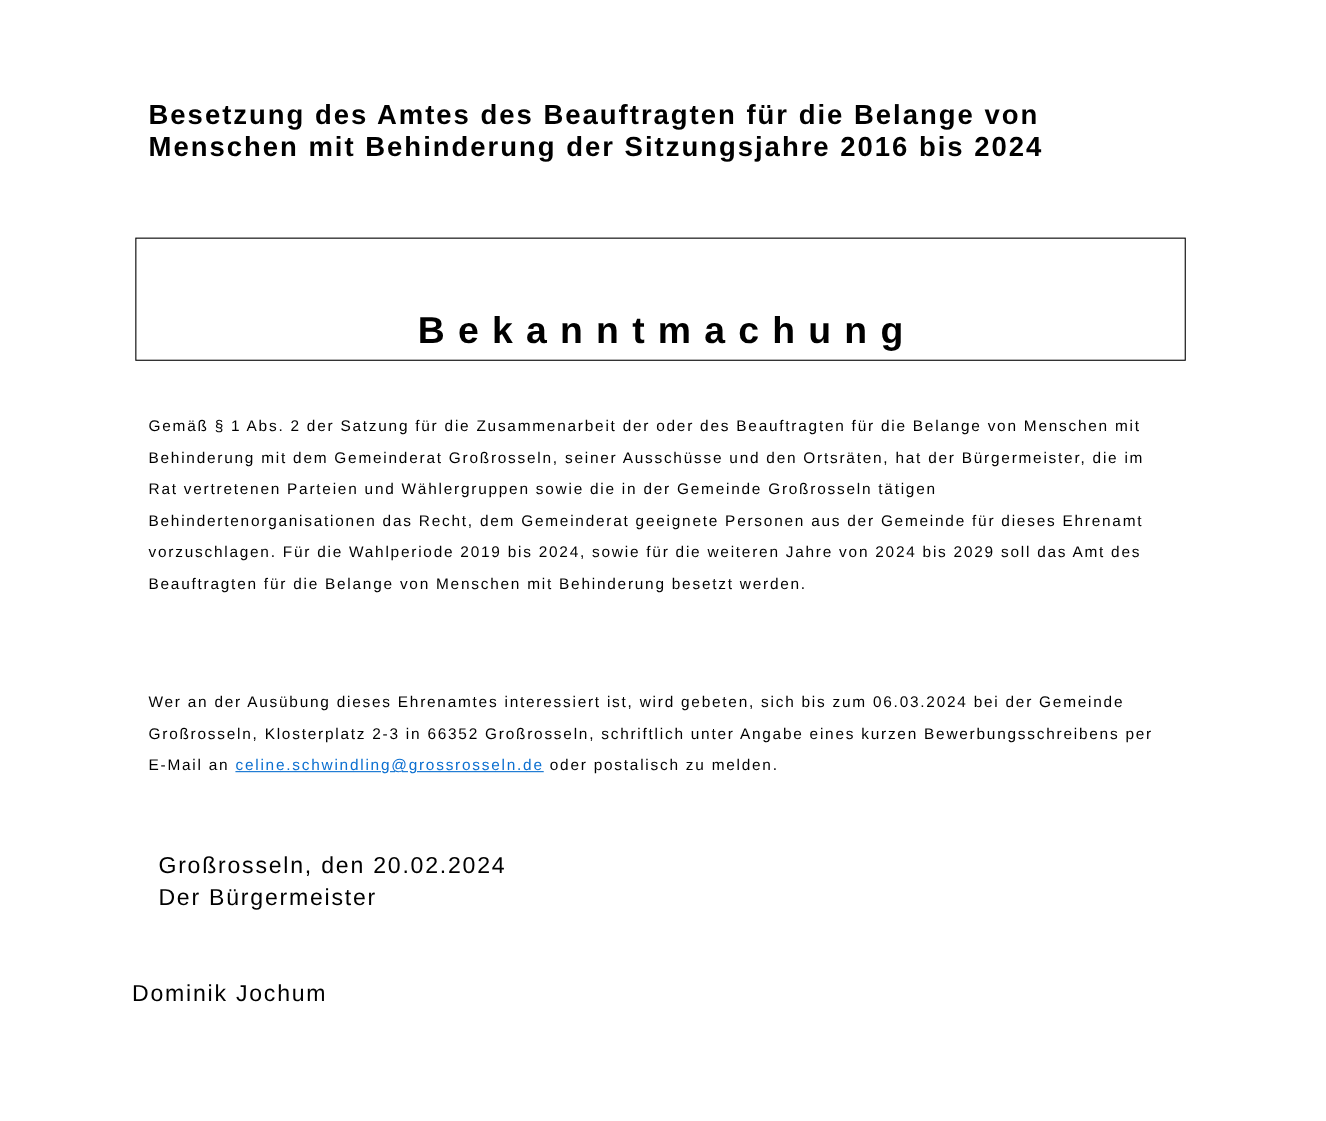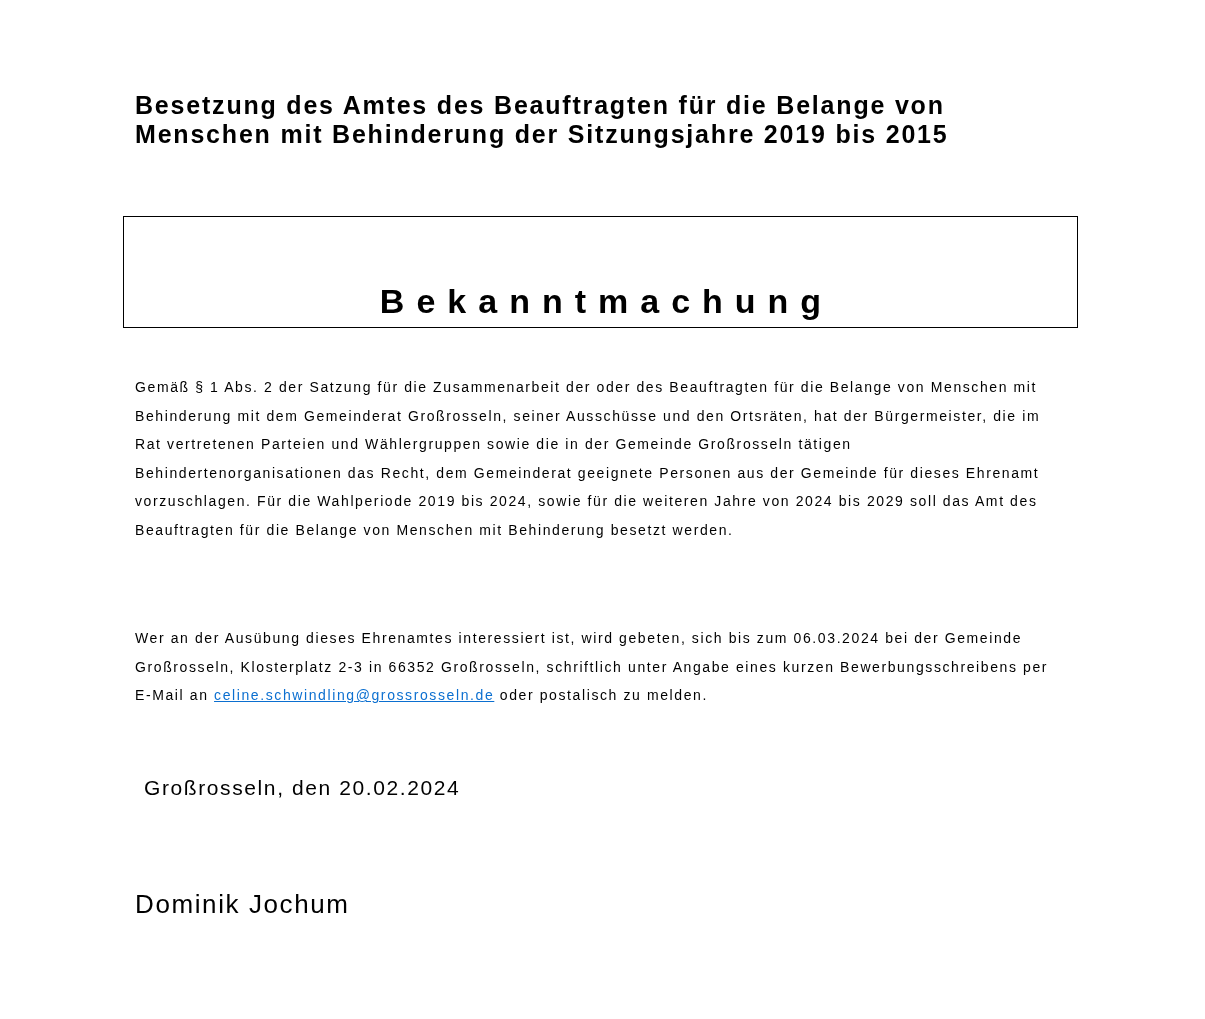--- a/index.html
+++ b/index.html
@@ -59,48 +59,49 @@
   .closing {
     position: absolute;
     left: 144px;
     top: 774px;
     font-size: 21px;
     letter-spacing: 1.6px;
     line-height: 28.6px;
   }
   .signature {
     position: absolute;
-    left: 135px;
+    left: 120px;
     top: 890px;
-    font-size: 26px;
+    font-size: 21px;
     letter-spacing: 1.6px;
     line-height: 28.6px;
     text-align: center;
   }
   .bold { font-weight: normal; }
   .email-link {
     text-decoration: underline;
     cursor: pointer;
     margin-top: 18px;
   }
 </style>
 </head>
 <body>
 
 <div class="page" style="color: rgb(0, 0, 0); background: rgb(255, 255, 255);">
 
-  <div class="doc-title">Besetzung des Amtes des Beauftragten für die Belange von Menschen mit Behinderung der Sitzungsjahre 2019 bis 2015</div>
+  <div class="doc-title">Besetzung des Amtes des Beauftragten für die Belange von Menschen mit Behinderung der Sitzungsjahre 2016 bis 2024</div>
 
   <div class="banner" style="border-color: rgb(0, 0, 0);">
     <span class="banner-text">Bekanntmachung</span>
   </div>
 
   <div class="body-text p1">Gemäß § 1 Abs. 2 der Satzung für die Zusammenarbeit der oder des Beauftragten für die Belange von Menschen mit Behinderung mit dem Gemeinderat Großrosseln, seiner Ausschüsse und den Ortsräten, hat der Bürgermeister, die im Rat vertretenen Parteien und Wählergruppen sowie die in der Gemeinde Großrosseln tätigen Behindertenorganisationen das Recht, dem Gemeinderat geeignete Personen aus der Gemeinde für dieses Ehrenamt vorzuschlagen. Für die Wahlperiode 2019 bis 2024, sowie für die weiteren Jahre von 2024 bis 2029 soll das Amt des Beauftragten für die Belange von Menschen mit Behinderung besetzt werden.</div>
 
   <div class="body-text p2"><span>Wer an der Ausübung dieses Ehrenamtes interessiert ist, wird gebeten, sich bis zum </span><span class="bold">06.03.2024</span><span> bei der Gemeinde Großrosseln, Klosterplatz 2-3 in 66352 Großrosseln, schriftlich unter Angabe eines kurzen Bewerbungsschreibens per E-Mail an </span><a class="email-link" style="color: rgb(11, 111, 208);">celine.schwindling@grossrosseln.de</a><span> oder postalisch zu melden.</span></div>
 
   <div class="closing">
     <div>Großrosseln, den 20.02.2024</div>
+    <div>Der Bürgermeister</div>
   </div>
 
   <div class="signature">Dominik Jochum</div>
 
 </div>
 
 </body></html>

